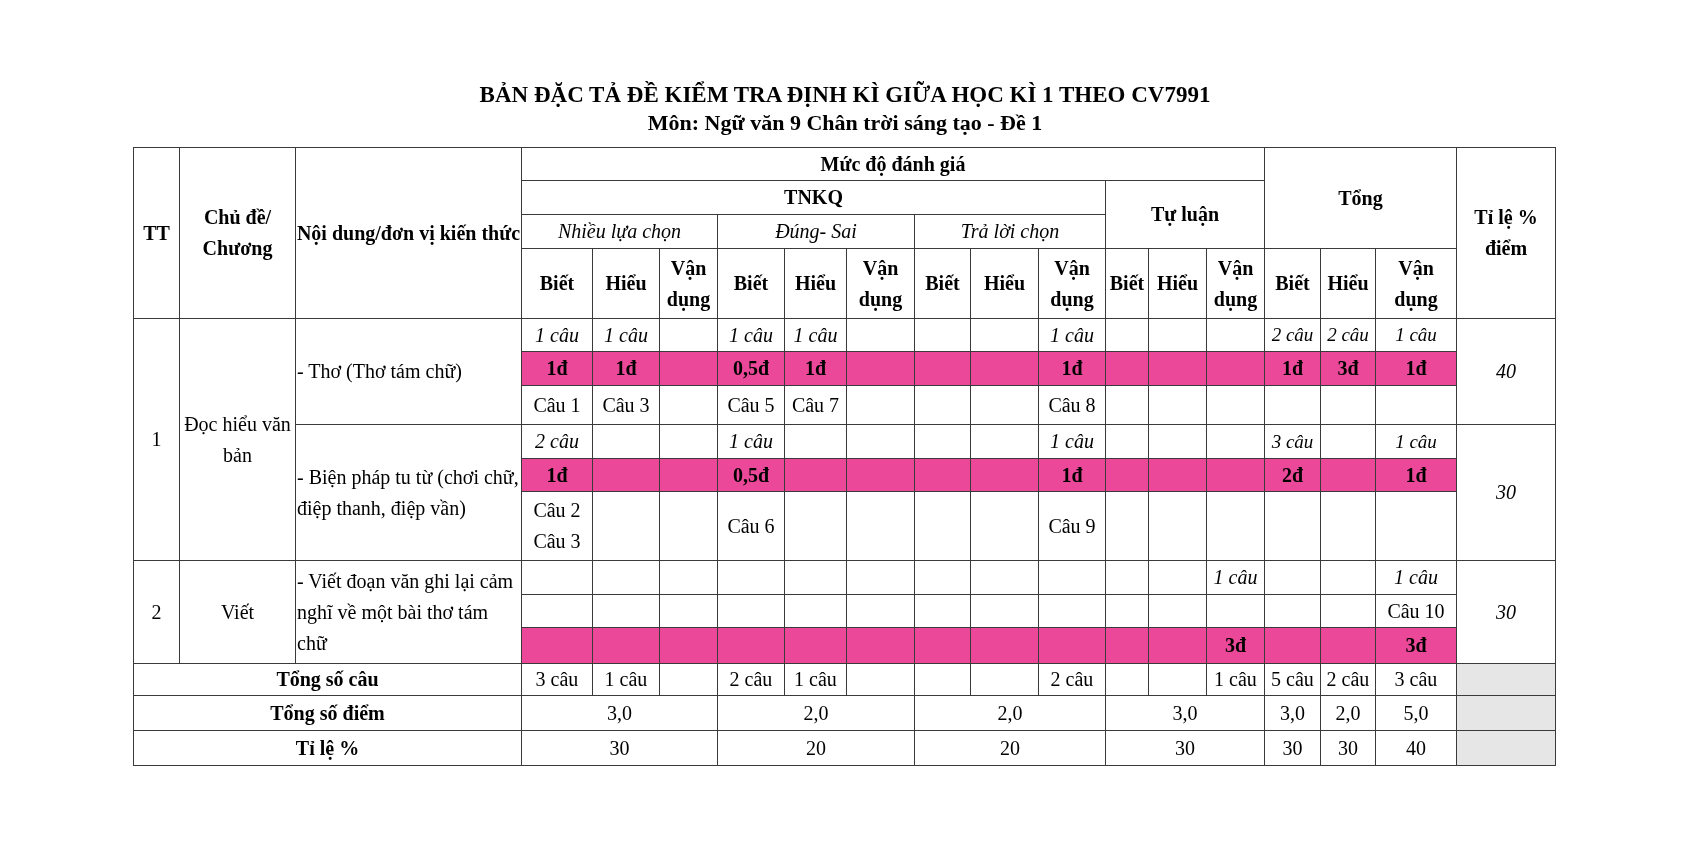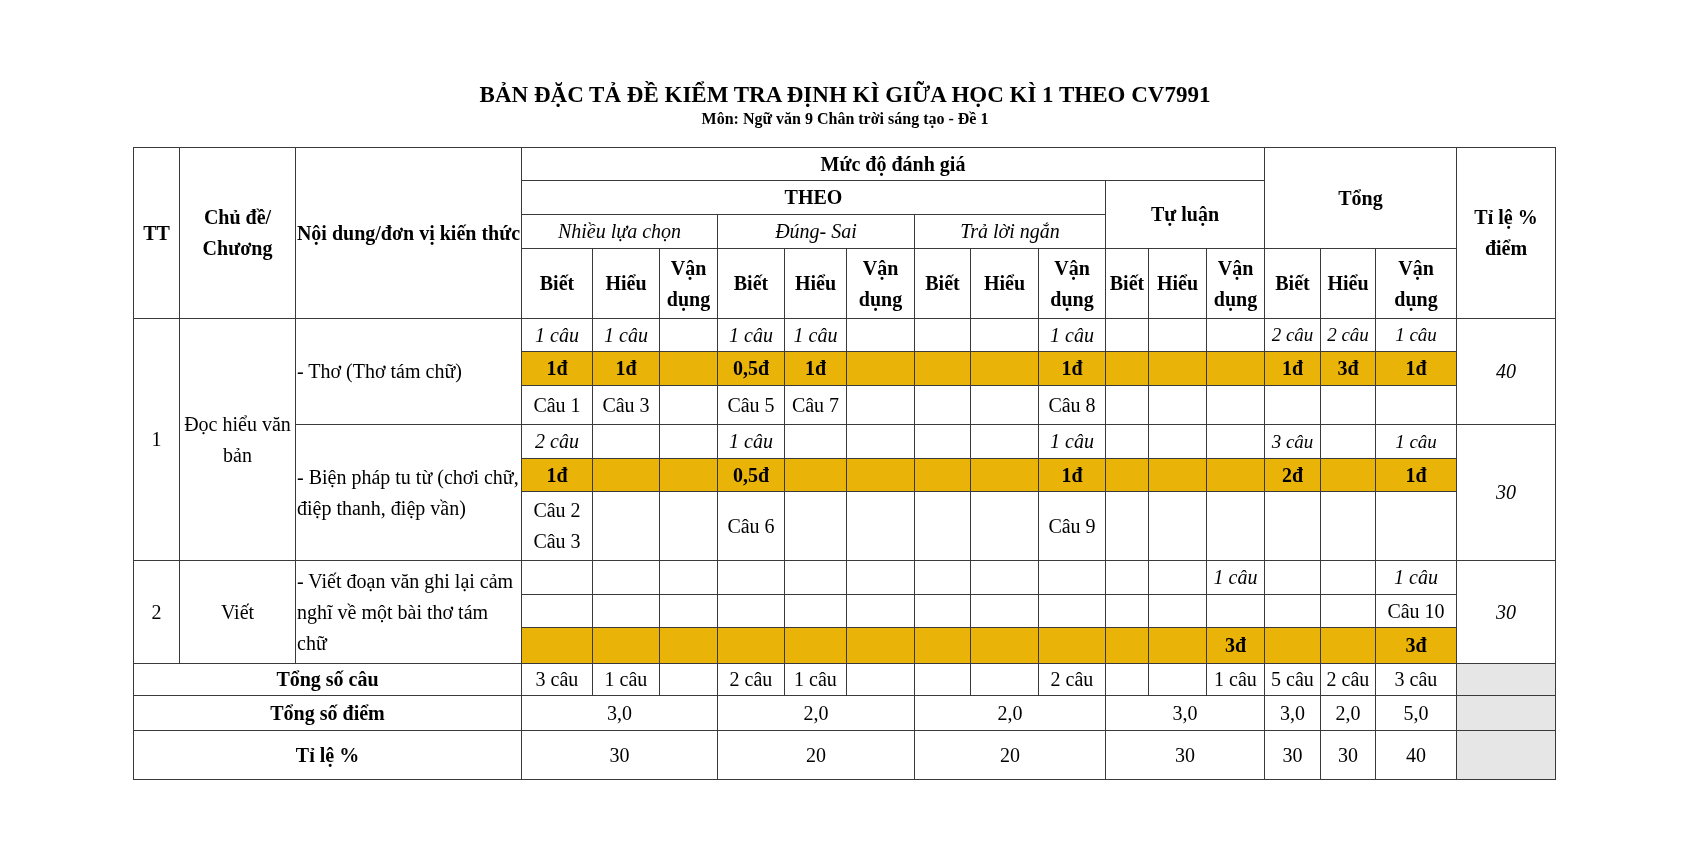--- a/index.html
+++ b/index.html
@@ -1,27 +1,27 @@
 <!DOCTYPE html>
 <html><head>
 <meta charset="utf-8">
 <style>
   html, body { margin:0; padding:0; background:#ffffff; }
   body { width:1690px; height:861px; position:relative; overflow:hidden;
          font-family:"Liberation Serif", "DejaVu Serif", serif; color:#000; }
   .title { position:absolute; left:0; width:1690px; text-align:center; font-weight:bold; }
   .t1 { top:82px; font-size:23px; }
-  .t2 { top:110px; font-size:16px; }
+  .t2 { top:110px; font-size:22px; }
   table { position:absolute; left:133px; top:147px; border-collapse:collapse; table-layout:fixed; }
   td { border:1.3px solid #3a3a3a; text-align:center; vertical-align:middle; padding:0;
        font-size:20px; line-height:1.55; overflow:hidden; }
   .hb { font-weight:bold; }
   .hi { font-style:italic; }
   .left { text-align:left; padding-left:1px; }
-  .pk { background:#eab308; }
+  .pk { background:#ec4899; }
   .gr { background:#e6e6e6; }
   .b { font-weight:bold; }
   .i { font-style:italic; }
   .small { font-size:19px; }
 </style>
 </head>
 <body>
 
 <div class="title t1">BẢN ĐẶC TẢ ĐỀ KIỂM TRA ĐỊNH KÌ GIỮA HỌC KÌ 1 THEO CV7991</div>
 <div class="title t2">Môn: Ngữ văn 9 Chân trời sáng tạo - Đề 1</div>
@@ -52,27 +52,27 @@
 
     <tr style="height:33px">
       <td rowspan="4" class="hb">TT</td>
       <td rowspan="4" class="hb">Chủ đề/ Chương</td>
       <td rowspan="4" class="hb">Nội dung/đơn vị kiến thức</td>
       <td colspan="12" class="hb">Mức độ đánh giá</td>
       <td colspan="3" rowspan="3" class="hb">Tổng</td>
       <td rowspan="4" class="hb">Tỉ lệ % điểm</td>
     </tr>
     <tr style="height:34px">
-      <td colspan="9" class="hb">THEO</td>
+      <td colspan="9" class="hb">TNKQ</td>
       <td colspan="3" rowspan="2" class="hb">Tự luận</td>
     </tr>
     <tr style="height:34px">
       <td colspan="3" class="hi">Nhiều lựa chọn</td>
       <td colspan="3" class="hi">Đúng- Sai</td>
-      <td colspan="3" class="hi">Trả lời ngắn</td>
+      <td colspan="3" class="hi">Trả lời chọn</td>
     </tr>
     <tr style="height:70px" id="levels-row">
         <td class="hb">Biết</td>
         <td class="hb">Hiểu</td>
         <td class="hb">Vận dụng</td>
         <td class="hb">Biết</td>
         <td class="hb">Hiểu</td>
         <td class="hb">Vận dụng</td>
         <td class="hb">Biết</td>
         <td class="hb">Hiểu</td>
@@ -270,21 +270,21 @@
         <td colspan="3" class="hb">Tổng số điểm</td>
         <td colspan="3">3,0</td>
         <td colspan="3">2,0</td>
         <td colspan="3">2,0</td>
         <td colspan="3">3,0</td>
         <td>3,0</td>
         <td>2,0</td>
         <td>5,0</td>
         <td class="gr"></td>
       </tr>
-      <tr style="height: 49px;">
+      <tr style="height: 35px;">
         <td colspan="3" class="hb">Tỉ lệ %</td>
         <td colspan="3">30</td>
         <td colspan="3">20</td>
         <td colspan="3">20</td>
         <td colspan="3">30</td>
         <td>30</td>
         <td>30</td>
         <td>40</td>
         <td class="gr"></td>
       </tr>

